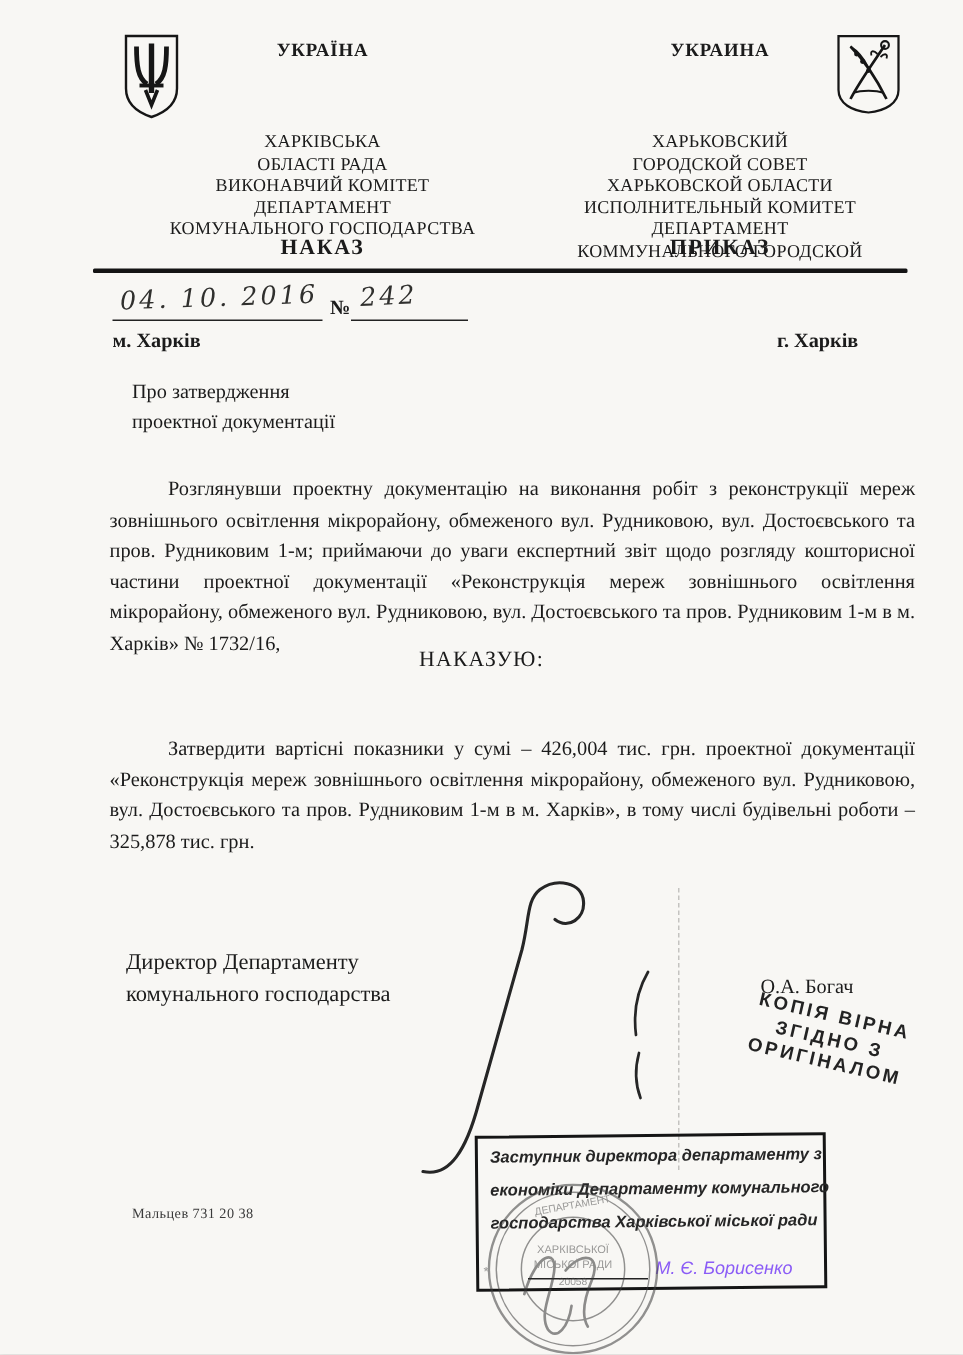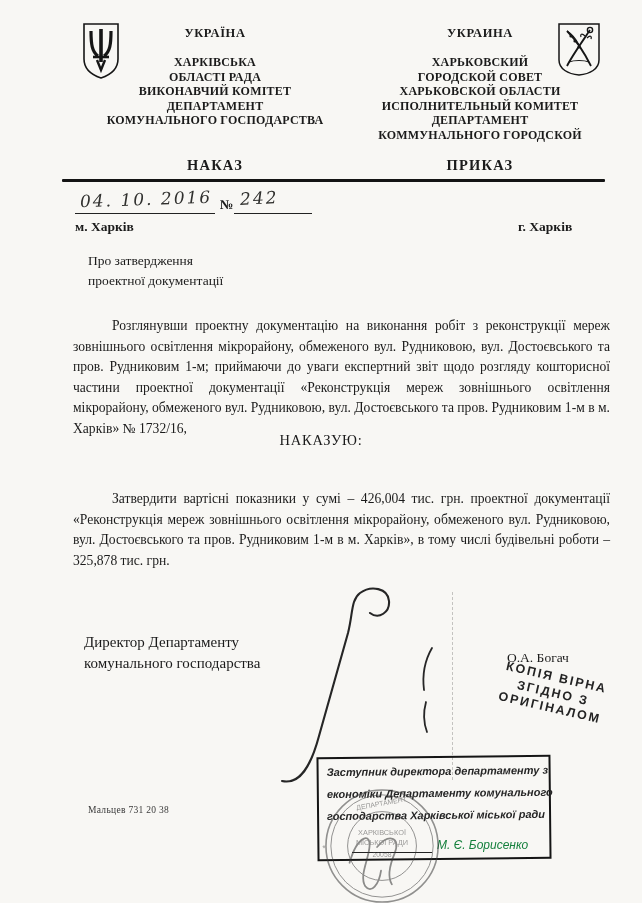--- a/index.html
+++ b/index.html
@@ -2,41 +2,41 @@
 <html><head>
 <meta charset="utf-8">
 <style>
   html,body{margin:0;padding:0;background:#e9e8e5;}
   .page{position:relative;width:642px;height:903px;background:#f8f7f4;
         font-family:"Liberation Serif",serif;color:#1b1b1b;overflow:hidden;
         margin:0 auto;box-shadow:0 0 4px rgba(0,0,0,.25);}
   .abs{position:absolute;}
   .ctr{text-align:center;}
   .hdr-country{font-weight:bold;font-size:12.5px;letter-spacing:.6px;}
-  .hdr-org{font-weight:bold;font-size:12px;line-height:14.6px;letter-spacing:.2px;}
+  .hdr-org{font-weight:normal;font-size:12px;line-height:14.6px;letter-spacing:.2px;margin-top:32px;}
   .doc-type{font-weight:bold;font-size:14.5px;letter-spacing:1.2px;}
   .rule{background:#141414;height:3px;border-radius:1px;}
   .u-line{border-top:1.6px solid #222;}
   .hand{font-family:"DejaVu Serif",serif;font-style:italic;color:#30302e;
         font-size:17px;letter-spacing:2px;white-space:nowrap;}
   .num-sign{font-weight:bold;font-size:13.5px;}
   .city{font-weight:bold;font-size:13.5px;white-space:nowrap;}
   .subject{font-size:13.5px;line-height:19.5px;white-space:nowrap;}
   .body-par{font-size:13.6px;line-height:20.6px;text-align:justify;text-indent:39px;}
   .order-word{font-size:14.5px;letter-spacing:.8px;}
   .sig-title{font-size:15px;line-height:20.5px;white-space:nowrap;}
   .sig-name{font-size:13.5px;white-space:nowrap;}
   .copy-stamp{font-family:"Liberation Sans",sans-serif;font-weight:bold;
         font-size:12.5px;line-height:15.5px;letter-spacing:2px;text-align:center;
         transform:rotate(13deg);color:#232323;}
   .cert-box{border:2px solid #151515;transform:rotate(-0.6deg);}
   .cert-line{font-family:"Liberation Sans",sans-serif;font-style:italic;font-weight:bold;
         font-size:11px;line-height:22px;white-space:nowrap;color:#262626;}
   .cert-name{font-family:"Liberation Sans",sans-serif;font-style:italic;
-        font-size:12px;color:#15803d;white-space:nowrap;}
+        font-size:12px;color:#8b5cf6;white-space:nowrap;}
   .sig-line{border-top:1.6px solid #222;}
   .exec-note{font-size:9.5px;color:#3a3a3a;letter-spacing:.3px;white-space:nowrap;}
   .fold-line{border-left:1px dashed #9a9a96;opacity:.55;width:0;}
   svg{display:block;}
 </style>
 </head>
 <body>
 
 <div class="page">
 

